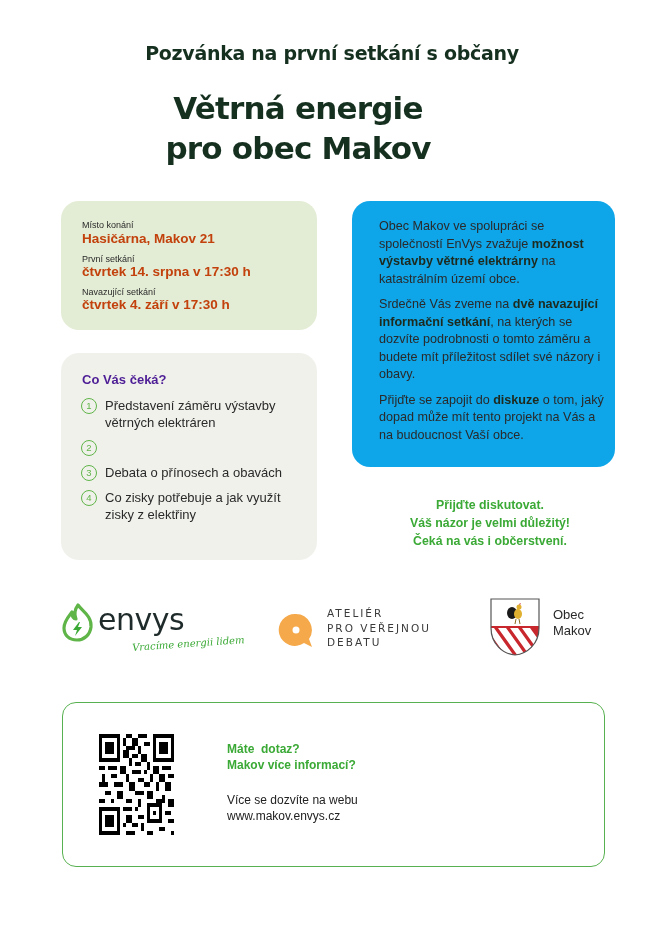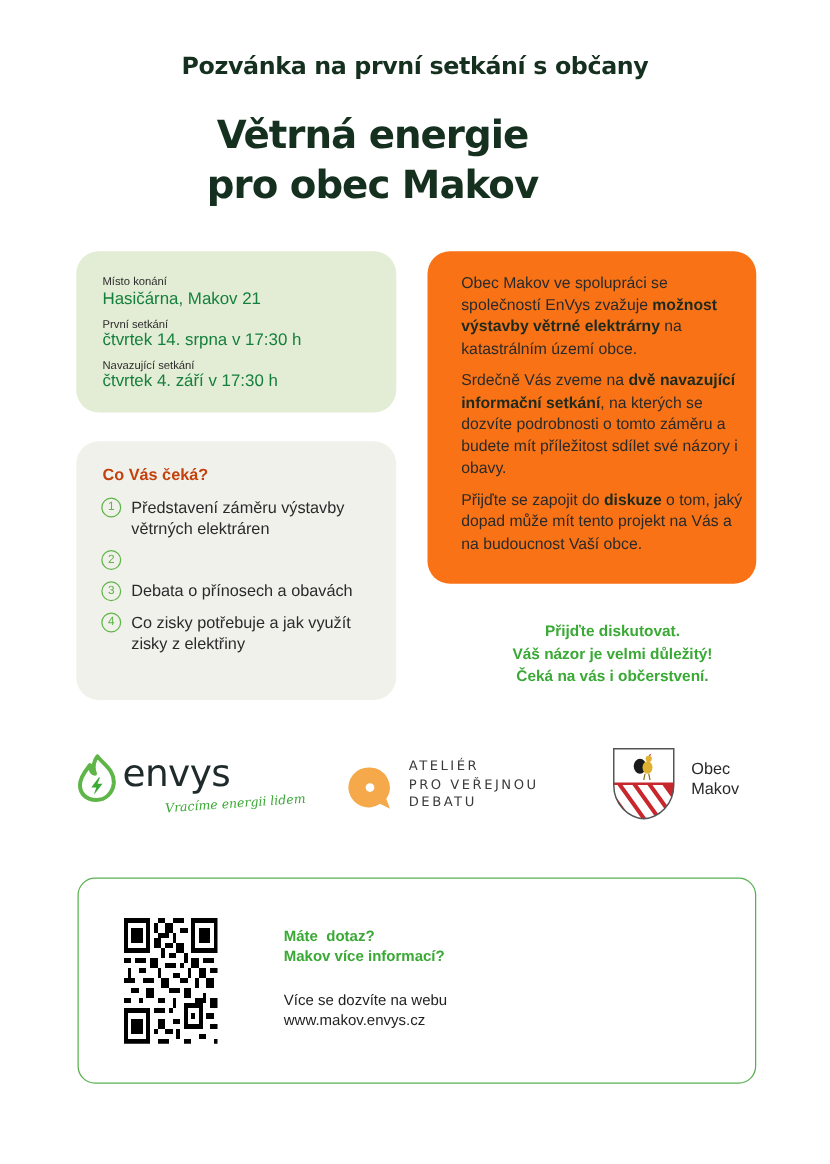--- a/index.html
+++ b/index.html
@@ -14,28 +14,28 @@
     letter-spacing: -0.3px;
   }
   .title {
     left: 0; width: 596px; top: 88px; text-align: center;
     font-family: "DejaVu Sans", sans-serif; font-weight: bold; font-size: 31px; line-height: 40px;
     color: #163020; letter-spacing: -0.8px;
   }
   .card { border-radius: 18px; }
   .info-card { left: 61px; top: 201px; width: 256px; height: 129px; background: #e3ecd4; }
   .info-card .lbl { font-family: "Liberation Sans", sans-serif; font-size: 9px; color: #2b2b2b; }
-  .info-card .val { font-family: "Liberation Sans", sans-serif; font-weight: normal; font-size: 13.5px; color: #15803d; }
-  .desc-card { left: 342px; top: 201px; width: 263px; height: 266px; background: #f97316; }
+  .info-card .val { font-family: "Liberation Sans", sans-serif; font-weight: bold; font-size: 13.5px; color: #c2410c; }
+  .desc-card { left: 352px; top: 201px; width: 263px; height: 266px; background: #0ea5e9; }
   .desc-card p {
     margin: 0 0 8px 0; font-family: "Liberation Sans", sans-serif; font-size: 12.6px; line-height: 17.5px; color: #2a2a2a;
   }
   .desc-card b { color: #1e2a1e; }
   .agenda-card { left: 61px; top: 353px; width: 256px; height: 207px; background: #f1f1ec; }
-  .agenda-title { font-family: "Liberation Sans", sans-serif; font-weight: bold; font-size: 13px; color: #c2410c; }
+  .agenda-title { font-family: "Liberation Sans", sans-serif; font-weight: bold; font-size: 13px; color: #4c1d95; }
   .agenda-item { display: flex; align-items: flex-start; margin-bottom: 8px; }
   .num {
     flex: 0 0 auto; width: 14px; height: 14px; border: 1.3px solid #5fb548; border-radius: 50%;
     color: #5fb548; font-family: "Liberation Sans", sans-serif; font-size: 9.5px; line-height: 14px;
     text-align: center; margin-right: 8px; margin-top: 1px;
   }
   .agenda-text { font-family: "Liberation Sans", sans-serif; font-size: 13px; line-height: 17px; color: #2a2a2a; }
   .cta {
     left: 380px; width: 220px; top: 496px; text-align: center;
     font-family: "Liberation Sans", sans-serif; font-weight: bold; font-size: 12.3px; line-height: 18px; color: #3aa935;

